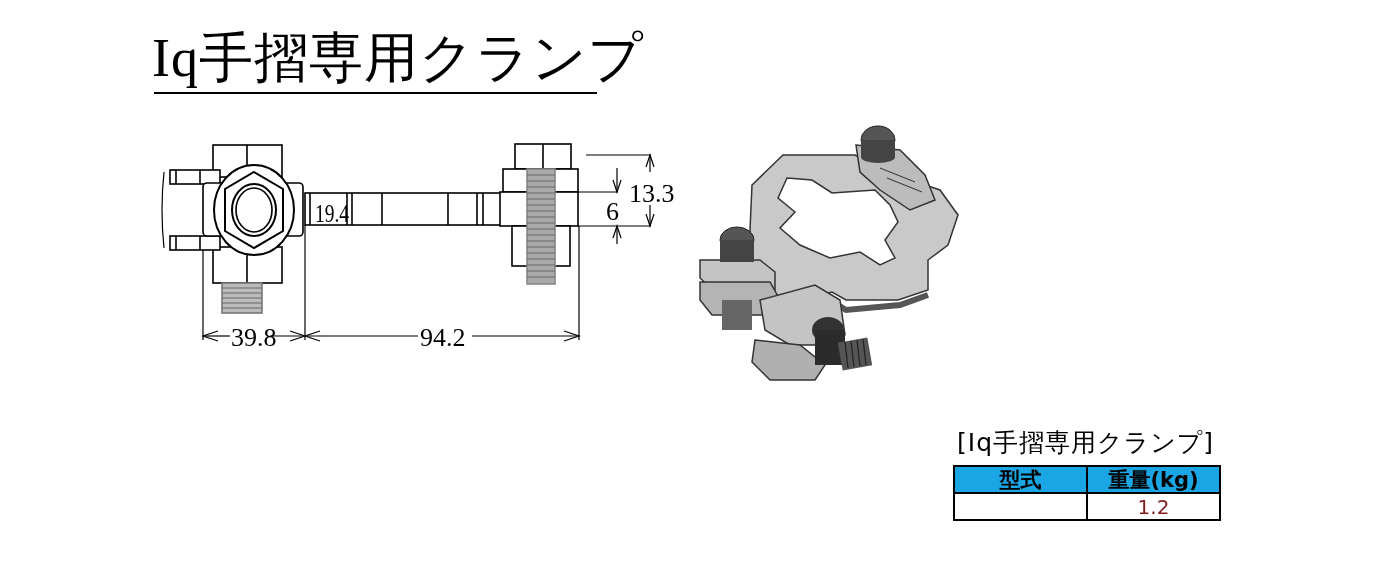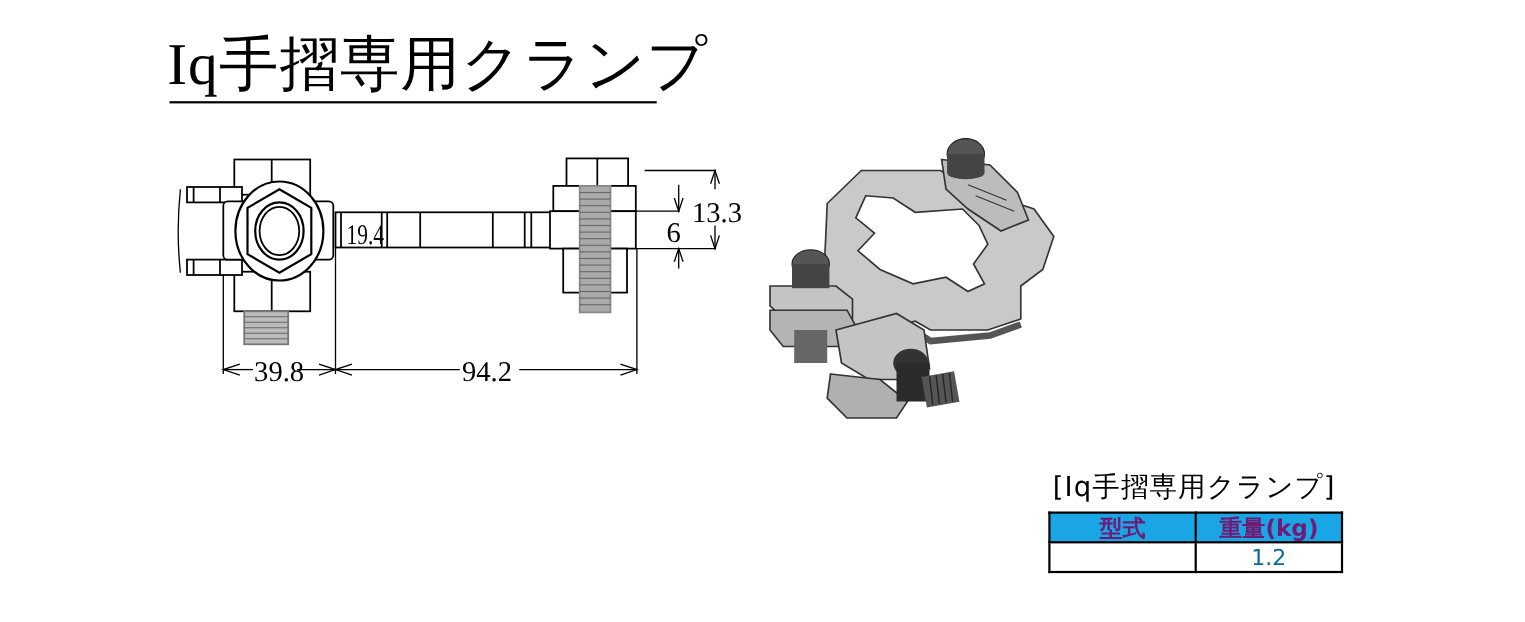--- a/index.html
+++ b/index.html
@@ -4,22 +4,22 @@
 <style>
   html,body{margin:0;padding:0;background:#ffffff;}
   body{width:1386px;height:565px;position:relative;overflow:hidden;font-family:"DejaVu Serif","Liberation Serif",serif;color:#000;}
   .title{position:absolute;left:152px;top:30px;font-size:54px;line-height:56px;font-family:Liberation Serif, serif;letter-spacing:1px;white-space:nowrap;}
   .title-rule{position:absolute;left:154px;top:92px;width:443px;height:2px;background:#000;}
   svg.drawing{position:absolute;left:0;top:0;}
   .dim{font-family:"Liberation Serif","DejaVu Serif",serif;font-size:26px;transform-origin:center;}
   .caption{position:absolute;left:957px;top:398px;font-family:"DejaVu Sans","Liberation Sans",sans-serif;font-size:25px;white-space:nowrap;letter-spacing:1px;margin-top:28px;}
   table.spec{position:absolute;left:953px;top:465px;border-collapse:collapse;font-family:"DejaVu Sans","Liberation Sans",sans-serif;}
   table.spec th,table.spec td{border:2px solid #000;width:131px;padding:0;text-align:center;}
-  table.spec th{background:#1aa6e4;color:#701a75;font-size:21px;font-weight:bold;height:25px;line-height:24px;}
-  table.spec td{background:#fff;color:#0369a1;font-size:20px;height:25px;line-height:24px;}
+  table.spec th{background:#1aa6e4;color:#000000;font-size:21px;font-weight:bold;height:25px;line-height:24px;}
+  table.spec td{background:#fff;color:#7f1d1d;font-size:20px;height:25px;line-height:24px;}
 </style>
 </head>
 <body>
 
 <div class="title">Iq手摺専用クランプ</div>
 <div class="title-rule"></div>
 
 <svg class="drawing" width="1386" height="565" viewBox="0 0 1386 565" xmlns="http://www.w3.org/2000/svg">
   <g stroke="#000" fill="none" stroke-width="1.6">
 

